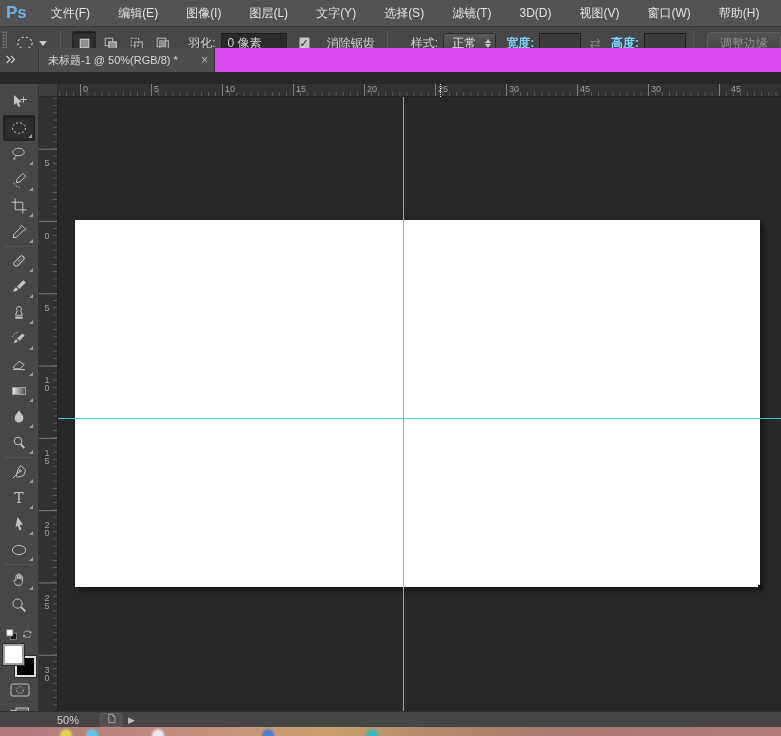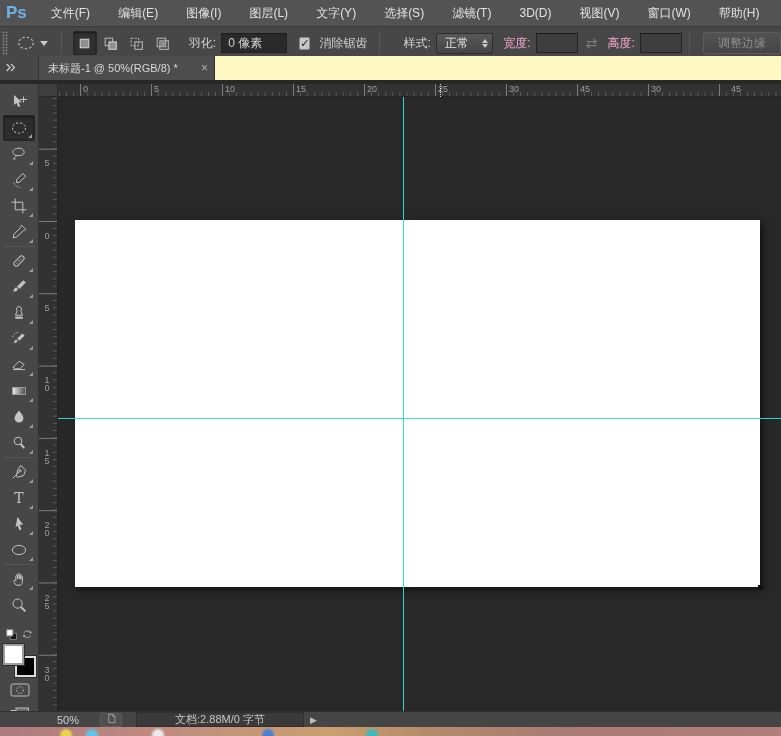--- a/index.html
+++ b/index.html
@@ -25,42 +25,42 @@
   .tool-preset { display:flex; align-items:center; margin:0 6px 0 8px; }
   .tool-preset .icon-18 { width:20px; height:20px; }
   .caret-down { width:0; height:0; border-left:4px solid transparent; border-right:4px solid transparent;
     border-top:5px solid #c9c9c9; margin-left:4px; }
   .vsep { width:1px; height:24px; background:#363636; border-right:1px solid #585858; margin:0 7px; }
   .mode-group { display:flex; gap:2px; margin:0 4px; }
   .mode-btn { width:24px; height:24px; display:flex; align-items:center; justify-content:center; border-radius:2px; }
   .mode-btn.selected { background:#303030; border:1px solid #272727; box-shadow:inset 0 1px 2px rgba(0,0,0,.5); }
   .mode-btn svg { width:17px; height:17px; }
   .opt-label { color:#d2d2d2; font-size:12px; margin:0 5px 0 10px; }
-  .opt-label.dim, .dim { color:#f9a8d4; }
+  .opt-label.dim, .dim { color:#7dd3fc;font-weight:bold; }
   .opt-input { background:#2a2a2a; border:1px solid #222; border-top-color:#1d1d1d;
     color:#cfcfcf; font-size:12px; height:20px; padding:0 6px; font-family:inherit; }
   .opt-input.feather { width:66px; }
   .opt-input.small { width:42px; background:#3d3d3d; }
   .checkbox { width:13px; height:13px; background:#c7c7c7; border:1px solid #8a8a8a; border-radius:2px;
     display:inline-flex; align-items:center; justify-content:center;
     color:#222; font-size:11px; font-weight:bold; margin:0 5px 0 12px; line-height:1; }
   .style-select { display:flex; align-items:center; justify-content:space-between; width:66px; height:21px;
     background:linear-gradient(#585858,#454545); border:1px solid #2e2e2e; border-radius:2px;
     color:#e0e0e0; font-size:12px; padding:0 4px 0 8px; }
   .spinner { display:flex; flex-direction:column; gap:1px; }
   .spinner i { width:0; height:0; border-left:3px solid transparent; border-right:3px solid transparent; }
   .spinner .up { border-bottom:4px solid #c9c9c9; }
   .spinner .dn { border-top:4px solid #c9c9c9; }
   .swap-glyph { color:#7a7a7a; font-size:14px; margin:0 8px; }
   .refine-btn { height:22px; min-width:70px; padding:0 18px; margin-left:6px;
     background:linear-gradient(#525252,#454545); border:1px solid #5d5d5d; border-radius:3px;
     color:#8f8f8f; font-size:12px; display:flex; align-items:center; justify-content:center; }
 
   
-  .tab-bar { position:absolute; left:0; top:56px; width:781px; height:24px; background:#fef9c3; display:flex; }
+  .tab-bar { position:absolute; left:0; top:48px; width:781px; height:24px; background:#d946ef; display:flex; }
   .toolbar-top { width:39px; height:24px; background:#474747; border-right:1px solid #333;
     display:flex; align-items:flex-start; justify-content:flex-start; padding:2px 0 0 4px; }
   .toolbar-top svg { width:14px; height:9px; }
   .doc-tab { width:176px; height:24px; background:#4d4d4d; border-right:1px solid #2e2e2e;
     display:flex; align-items:center; padding:0 6px 0 9px; }
   .doc-tab .title { color:#d8d8d8; font-size:11px; flex:1; overflow:hidden; white-space:nowrap; }
   .doc-tab .close { color:#b0b0b0; font-size:12px; margin-left:6px; line-height:1; }
 
   
   .main { position:absolute; left:0; top:84px; width:781px; height:627px; }
@@ -183,21 +183,21 @@
           <svg viewBox="0 0 16 16">
             <rect x="3" y="3" width="8" height="8" fill="none" stroke="#b5b5b5"></rect>
             <rect x="5.5" y="5.5" width="8" height="8" fill="none" stroke="#b5b5b5"></rect>
             <rect x="6" y="6" width="4.5" height="4.5" fill="#8f8f8f"></rect>
           </svg>
         </div>
       </div>
     <span class="opt-label">羽化:</span>
     <input class="opt-input feather" value="0 像素" style="">
     <span class="checkbox">✓</span>
-    <span class="opt-label" style="margin-left:4px">消除锯齿</span>
+    <span class="opt-label" style="margin-left:12px">消除锯齿</span>
     <div class="vsep"></div>
     <span class="opt-label" style="margin-left:16px">样式:</span>
     <div class="style-select">
       <span>正常</span>
       <span class="spinner">
           <i class="up"></i>
           <i class="dn"></i>
         </span>
     </div>
     <span class="opt-label dim">宽度:</span>
@@ -418,21 +418,20 @@
   </div>
 
   <div class="status-bar">
     <span class="zoom-field">50%</span>
     <div class="status-icon-btn">
       <span><svg viewBox="0 0 16 16">
             <path d="M4 2h6l3 3v9H4z" fill="none" stroke="#bdbdbd"></path>
             <path d="M10 2v3h3" fill="none" stroke="#bdbdbd"></path>
           </svg></span>
     </div>
-    <div class="doc-info-panel">文档:2.88M/0 字节</div>
     <span class="status-expand">▶</span>
   </div>
 
   <div class="taskbar-strip">
 
   <span class="taskbar-blob" style="left: 60px; background: rgb(230, 212, 77);"></span>
       <span class="taskbar-blob" style="left: 86px; background: rgb(99, 196, 232);"></span>
       <span class="taskbar-blob" style="left: 152px; background: rgb(236, 236, 236);"></span>
       <span class="taskbar-blob" style="left: 262px; background: rgb(79, 127, 208);"></span>
       <span class="taskbar-blob" style="left: 366px; background: rgb(63, 184, 186);"></span>

